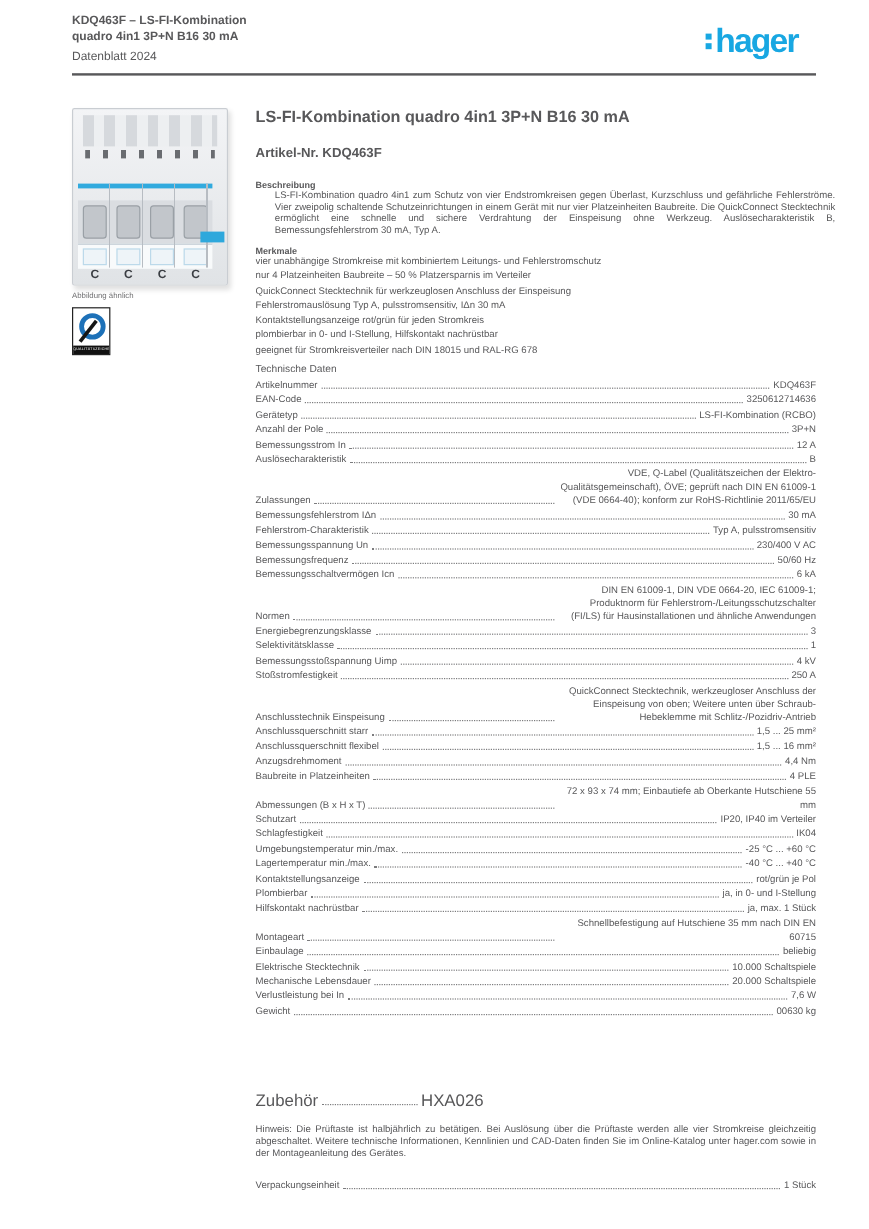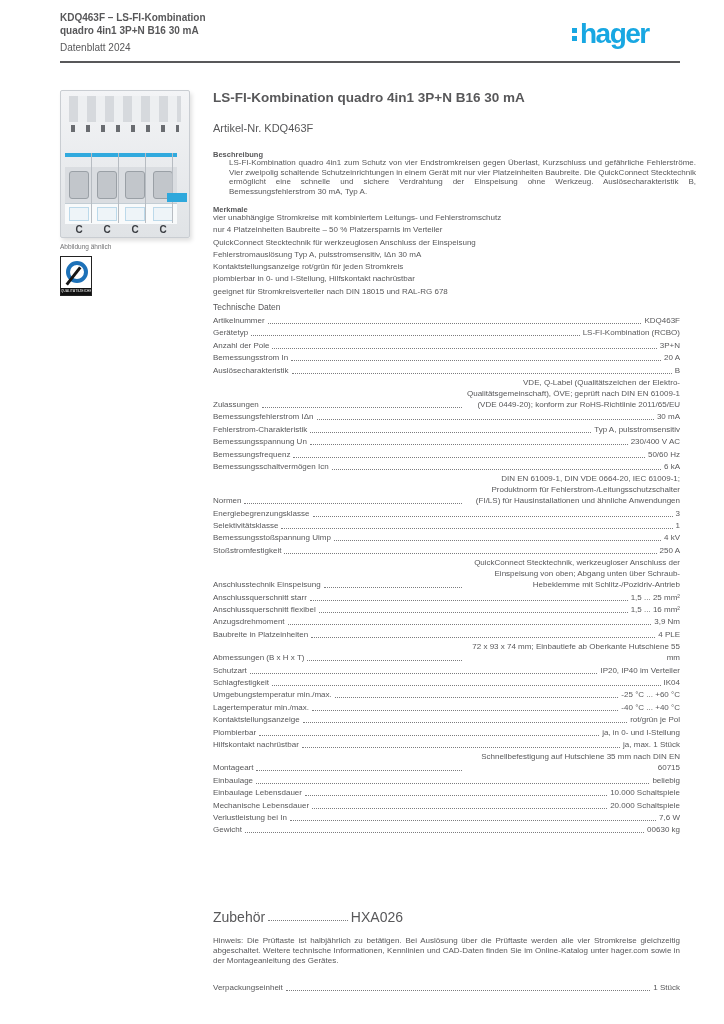--- a/index.html
+++ b/index.html
@@ -5,21 +5,21 @@
   html,body{margin:0;padding:0;background:#ffffff;}
   .page{position:relative;width:724px;height:1000px;background:#ffffff;overflow:hidden;
         font-family:"Liberation Sans",sans-serif;color:#58585a;}
   .abs{position:absolute;}
 
   
   .hdr-line1{left:60px;top:12px;font-size:10px;font-weight:bold;}
   .hdr-line2{left:60px;top:25px;font-size:10px;font-weight:bold;}
   .hdr-line3{left:60px;top:42px;font-size:10px;}
   .hdr-rule{left:60px;top:61px;width:620px;height:2px;background:#58585a;}
-  .logo{left:572px;top:20px;display:flex;align-items:center;}
+  .logo{left:588px;top:20px;display:flex;align-items:center;}
   .logo-colon{display:flex;flex-direction:column;gap:3px;margin-right:3px;}
   .logo-colon span{width:5px;height:5px;background:#18a7e2;display:block;}
   .logo-text{font-size:28px;font-weight:bold;color:#18a7e2;letter-spacing:-1.5px;line-height:1;}
 
   
   .photo{left:60px;top:90px;width:128px;height:146px;background:linear-gradient(#f3f4f6,#e0e3e6);
          border:1px solid #c9cdd2;border-radius:2px;box-shadow:2px 3px 4px rgba(0,0,0,0.12);}
   .dev-top{position:absolute;left:8px;right:8px;top:5px;height:26px;
            background:repeating-linear-gradient(90deg,#d6d9dd 0 9px,#edeff1 9px 18px);}
   .dev-slots{position:absolute;left:10px;right:10px;top:34px;height:7px;
@@ -41,21 +41,21 @@
 
   
   .qbox{left:60px;top:256px;width:30px;height:38px;background:#ffffff;border:1px solid #222;}
   .q-ring{position:absolute;left:5px;top:4px;width:14px;height:14px;border:4px solid #1d71b8;border-radius:50%;}
   .q-slash{position:absolute;left:11px;top:8px;width:3px;height:22px;background:#161616;transform:rotate(38deg);}
   .q-band{position:absolute;left:0;right:0;bottom:0;height:7px;background:#111;color:#fff;
           font-size:3px;text-align:center;line-height:7px;letter-spacing:.2px;overflow:hidden;}
 
   
   .main-title{left:213px;top:90px;width:467px;font-size:13.5px;font-weight:bold;}
-  .main-subtitle{left:213px;top:122px;font-size:11px;font-weight:normal;}
+  .main-subtitle{left:213px;top:122px;font-size:11px;font-weight:bold;}
   .sec-h{font-size:7.5px;font-weight:bold;}
   .desc-h{left:213px;top:150px;}
   .desc{left:213px;top:158px;width:467px;font-size:8px;line-height:9.6px;text-align:justify;margin-left:16px;}
   .feat-h{left:213px;top:205px;}
   .features{left:213px;top:212px;width:467px;font-size:8px;}
   .features div{line-height:12.3px;white-space:nowrap;overflow:hidden;}
   .specs-h{left:213px;top:302px;font-size:8.5px;font-weight:normal;}
   .specs{left:213px;top:315px;width:467px;font-size:8px;}
   .row{display:flex;align-items:flex-end;margin-bottom:1.4px;line-height:11px;}
   .lbl{white-space:nowrap;}
@@ -151,49 +151,54 @@
 
   <div class="abs specs-h">Technische Daten</div>
   <div class="abs specs">
 
       <div class="row">
         <span class="lbl">Artikelnummer</span>
         <span class="dots"></span>
         <span class="val">KDQ463F</span>
       </div>
 
+      <div class="row">
+        <span class="lbl">EAN-Code</span>
+        <span class="dots"></span>
+        <span class="val">3250612714636</span>
+      </div>
 
       <div class="row">
         <span class="lbl">Gerätetyp</span>
         <span class="dots"></span>
         <span class="val">LS-FI-Kombination (RCBO)</span>
       </div>
 
       <div class="row">
         <span class="lbl">Anzahl der Pole</span>
         <span class="dots"></span>
         <span class="val">3P+N</span>
       </div>
 
       <div class="row">
         <span class="lbl">Bemessungsstrom In</span>
         <span class="dots"></span>
-        <span class="val">20 A</span>
+        <span class="val">12 A</span>
       </div>
 
       <div class="row">
         <span class="lbl">Auslösecharakteristik</span>
         <span class="dots"></span>
         <span class="val">B</span>
       </div>
 
       <div class="row">
         <span class="lbl">Zulassungen</span>
         <span class="dots"></span>
-        <span class="val">VDE, Q-Label (Qualitätszeichen der Elektro-Qualitätsgemeinschaft), ÖVE; geprüft nach DIN EN 61009-1 (VDE 0449-20); konform zur RoHS-Richtlinie 2011/65/EU</span>
+        <span class="val">VDE, Q-Label (Qualitätszeichen der Elektro-Qualitätsgemeinschaft), ÖVE; geprüft nach DIN EN 61009-1 (VDE 0664-40); konform zur RoHS-Richtlinie 2011/65/EU</span>
       </div>
 
       <div class="row">
         <span class="lbl">Bemessungsfehlerstrom IΔn</span>
         <span class="dots"></span>
         <span class="val">30 mA</span>
       </div>
 
       <div class="row">
         <span class="lbl">Fehlerstrom-Charakteristik</span>
@@ -245,39 +250,39 @@
 
       <div class="row">
         <span class="lbl">Stoßstromfestigkeit</span>
         <span class="dots"></span>
         <span class="val">250 A</span>
       </div>
 
       <div class="row">
         <span class="lbl">Anschlusstechnik Einspeisung</span>
         <span class="dots"></span>
-        <span class="val">QuickConnect Stecktechnik, werkzeugloser Anschluss der Einspeisung von oben; Abgang unten über Schraub-Hebeklemme mit Schlitz-/Pozidriv-Antrieb</span>
+        <span class="val">QuickConnect Stecktechnik, werkzeugloser Anschluss der Einspeisung von oben; Weitere unten über Schraub-Hebeklemme mit Schlitz-/Pozidriv-Antrieb</span>
       </div>
 
       <div class="row">
         <span class="lbl">Anschlussquerschnitt starr</span>
         <span class="dots"></span>
         <span class="val">1,5 ... 25 mm²</span>
       </div>
 
       <div class="row">
         <span class="lbl">Anschlussquerschnitt flexibel</span>
         <span class="dots"></span>
         <span class="val">1,5 ... 16 mm²</span>
       </div>
 
       <div class="row">
         <span class="lbl">Anzugsdrehmoment</span>
         <span class="dots"></span>
-        <span class="val">3,9 Nm</span>
+        <span class="val">4,4 Nm</span>
       </div>
 
       <div class="row">
         <span class="lbl">Baubreite in Platzeinheiten</span>
         <span class="dots"></span>
         <span class="val">4 PLE</span>
       </div>
 
       <div class="row">
         <span class="lbl">Abmessungen (B x H x T)</span>
@@ -333,21 +338,21 @@
         <span class="val">Schnellbefestigung auf Hutschiene 35 mm nach DIN EN 60715</span>
       </div>
 
       <div class="row">
         <span class="lbl">Einbaulage</span>
         <span class="dots"></span>
         <span class="val">beliebig</span>
       </div>
 
       <div class="row">
-        <span class="lbl">Einbaulage Lebensdauer</span>
+        <span class="lbl">Elektrische Stecktechnik</span>
         <span class="dots"></span>
         <span class="val">10.000 Schaltspiele</span>
       </div>
 
       <div class="row">
         <span class="lbl">Mechanische Lebensdauer</span>
         <span class="dots"></span>
         <span class="val">20.000 Schaltspiele</span>
       </div>
 

